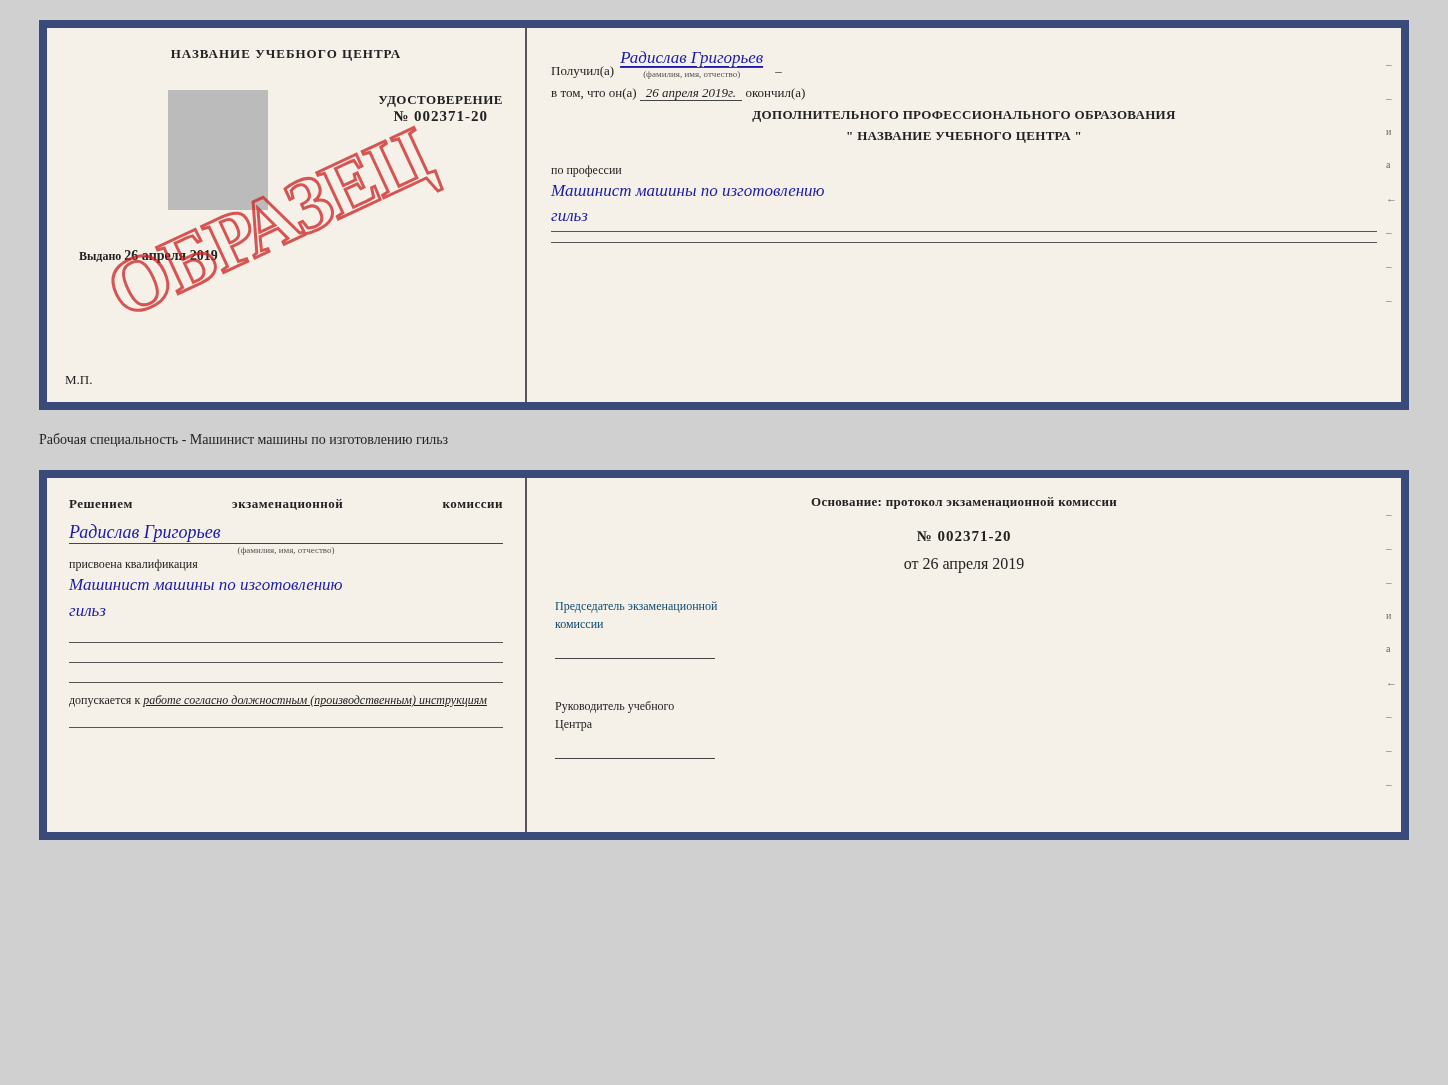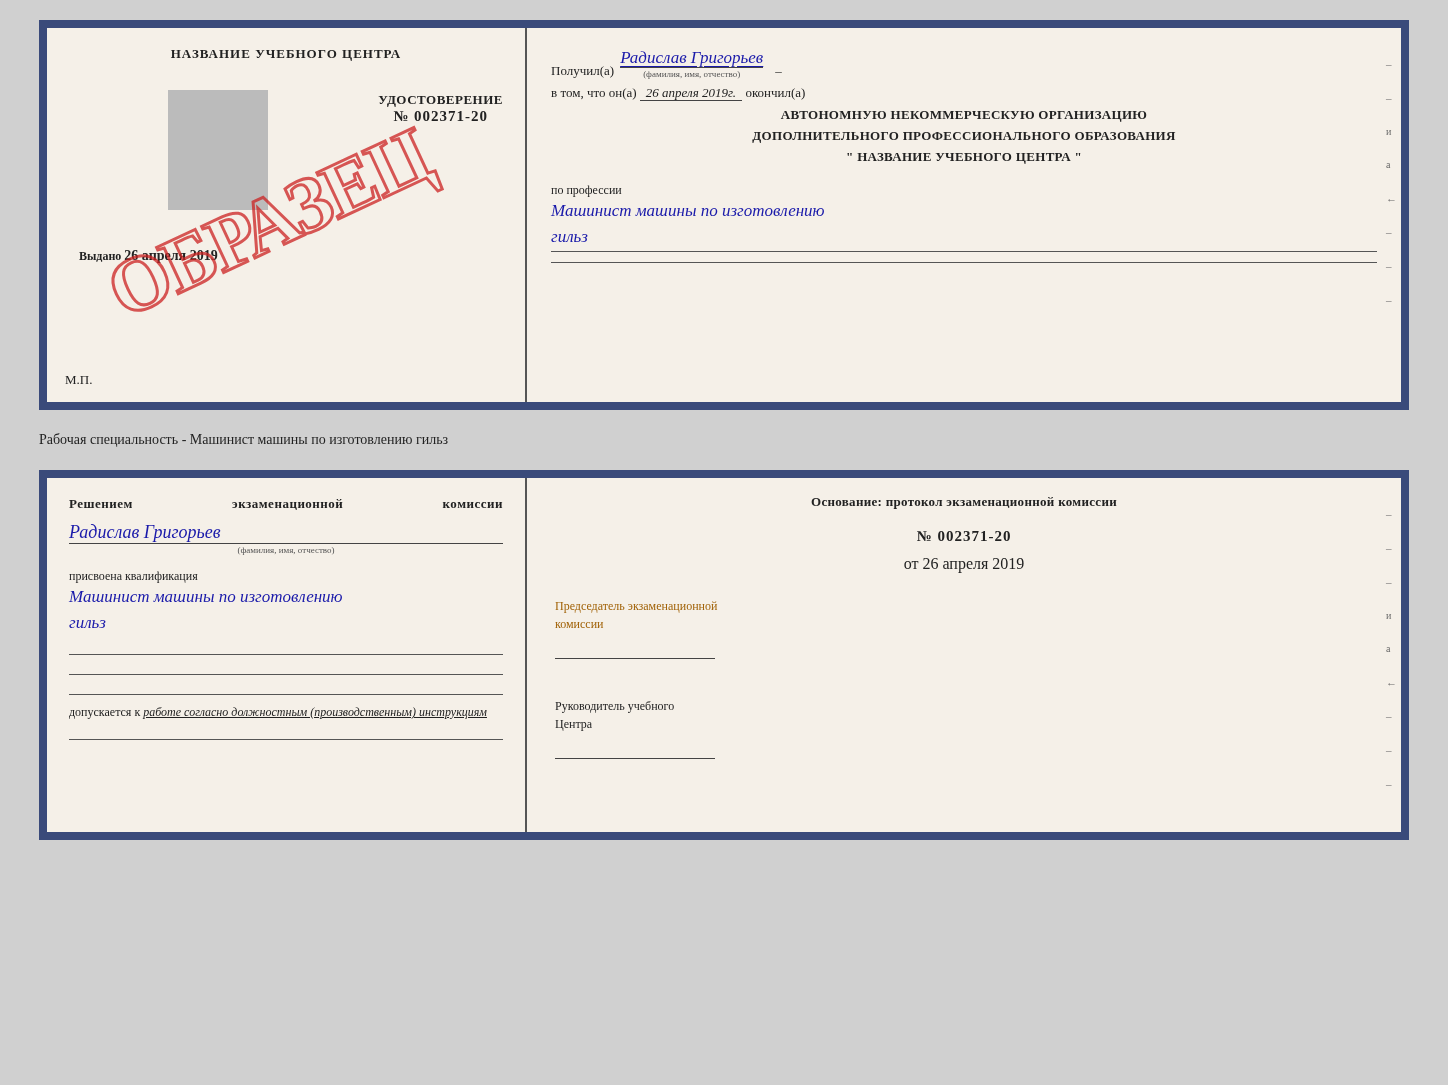--- a/index.html
+++ b/index.html
@@ -223,21 +223,21 @@
       font-size: 18px;
       font-style: italic;
       color: #1a1aaa;
       border-bottom: 1px solid #444;
       margin-top: 4px;
     }
 
     .assigned-text {
       font-size: 12px;
       color: #222;
-      margin-top: 14px;
+      margin-top: 2px;
     }
 
     .qualification-value {
       font-size: 17px;
       font-style: italic;
       color: #1a1aaa;
       line-height: 1.5;
     }
 
     .underline-block {
@@ -281,21 +281,21 @@
       color: #222;
       text-align: center;
     }
 
     .chairman-block {
       margin-top: 14px;
     }
 
     .chairman-label {
       font-size: 12px;
-      color: #a16207;
+      color: #0c4a6e;
       line-height: 1.5;
     }
 
     .sign-line {
       border-bottom: 1px solid #444;
       width: 160px;
       height: 22px;
       margin-top: 4px;
     }
 
@@ -357,21 +357,20 @@
       <span style="font-size:13px; margin-left:6px;">–</span>
     </div>
 
     <div class="date-line">
       <span>в том, что он(а)</span>
       <span class="date-value">26 апреля 2019г.</span>
       <span>окончил(а)</span>
     </div>
 
     <div class="org-block">
-      <div>АВТОНОМНУЮ НЕКОММЕРЧЕСКУЮ ОРГАНИЗАЦИЮ</div>
       <div>ДОПОЛНИТЕЛЬНОГО ПРОФЕССИОНАЛЬНОГО ОБРАЗОВАНИЯ</div>
       <div>"  НАЗВАНИЕ УЧЕБНОГО ЦЕНТРА  "</div>
     </div>
 
     <div style="margin-top:8px;">
       <div class="prof-label">по профессии</div>
       <div class="prof-value">
         <span>Машинист машины по изготовлению</span><br>
         <span>гильз</span>
         <div style="border-bottom:1px solid #555; margin-top:2px;"></div>

